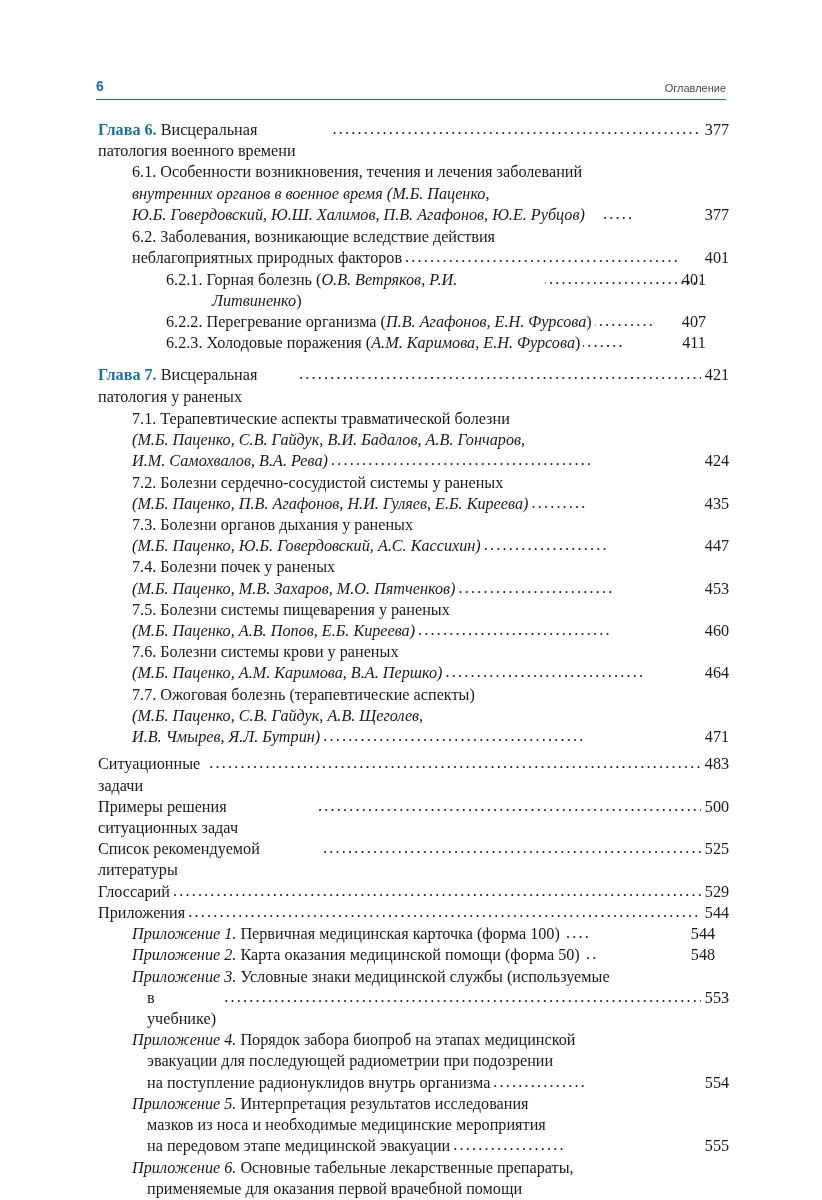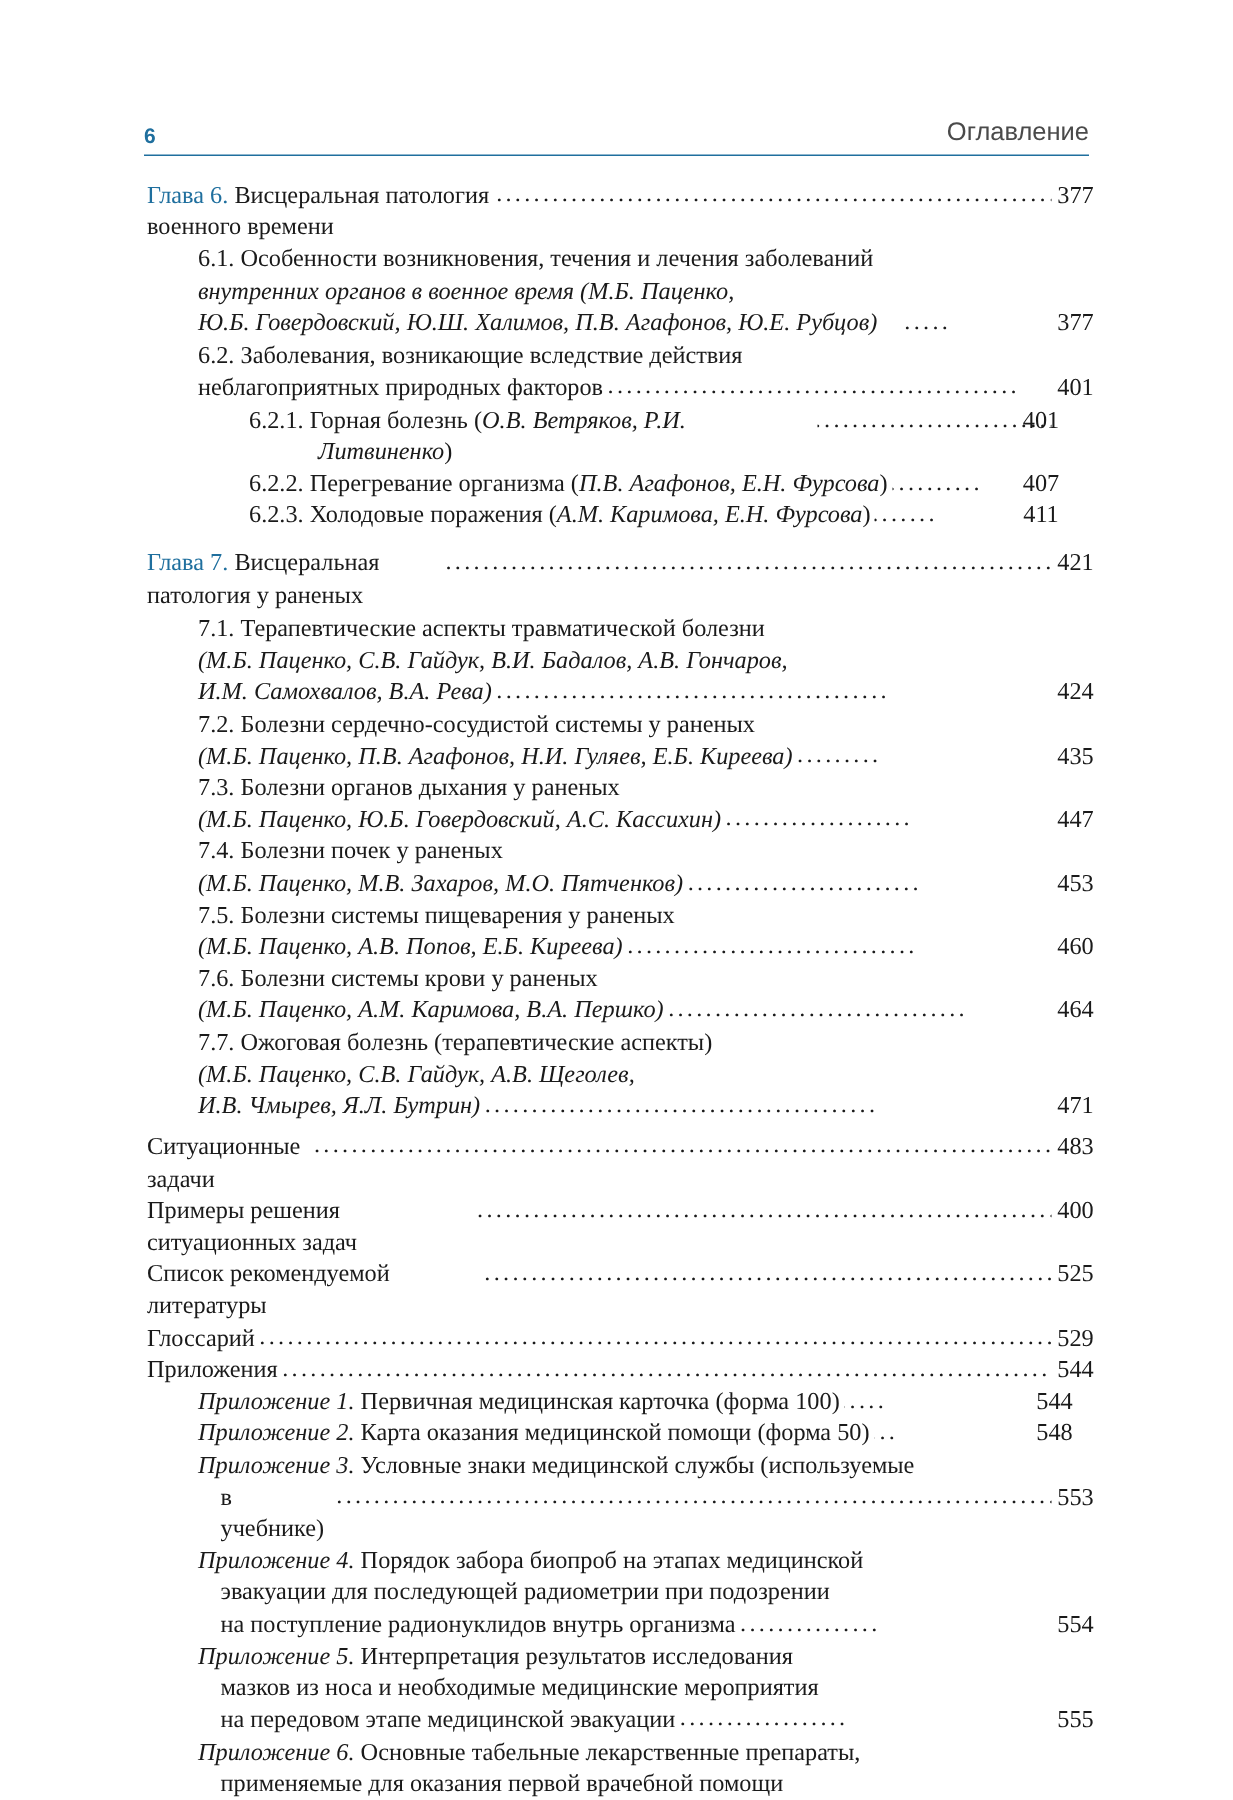--- a/index.html
+++ b/index.html
@@ -30,21 +30,21 @@
   }
   .page-number {
     font-family: "Liberation Sans", sans-serif;
     font-size: 14px;
     font-weight: bold;
     color: #1f6f9e;
     letter-spacing: 0;
   }
   .header-title {
     font-family: "Liberation Sans", sans-serif;
-    font-size: 17px;
+    font-size: 11px;
     color: #4a4a4a;
   }
   .content {
     position: absolute;
     left: 98px;
     top: 118px;
     width: 634px;
   }
   .row {
     display: flex;
@@ -70,21 +70,21 @@
     flex: 0 0 auto;
     text-align: center;
     font-size: 16.2px;
     min-width: 30px;
   }
   .chapter {
     margin-top: 2px;
   }
   .chapter .lead-label {
     color: #1f6f9e;
-    font-weight: normal;
+    font-weight: bold;
   }
   .chapter-gap {
     height: 9px;
   }
   .lvl1-cont {
     padding-left: 34px;
     margin-left: 34px;
   }
   .lvl2 {
     padding-left: 46px;
@@ -263,21 +263,21 @@
 
     <div class="row lvl0">
       <span class="txt">Ситуационные задачи</span>
       <span class="leader">..............................................................................................................</span>
       <span class="pg">483</span>
     </div>
 
     <div class="row lvl0">
       <span class="txt">Примеры решения ситуационных задач</span>
       <span class="leader">.............................................................................</span>
-      <span class="pg">400</span>
+      <span class="pg">500</span>
     </div>
 
     <div class="row lvl0">
       <span class="txt">Список рекомендуемой литературы</span>
       <span class="leader">...................................................................</span>
       <span class="pg">525</span>
     </div>
 
     <div class="row lvl0">
       <span class="txt">Глоссарий</span>

